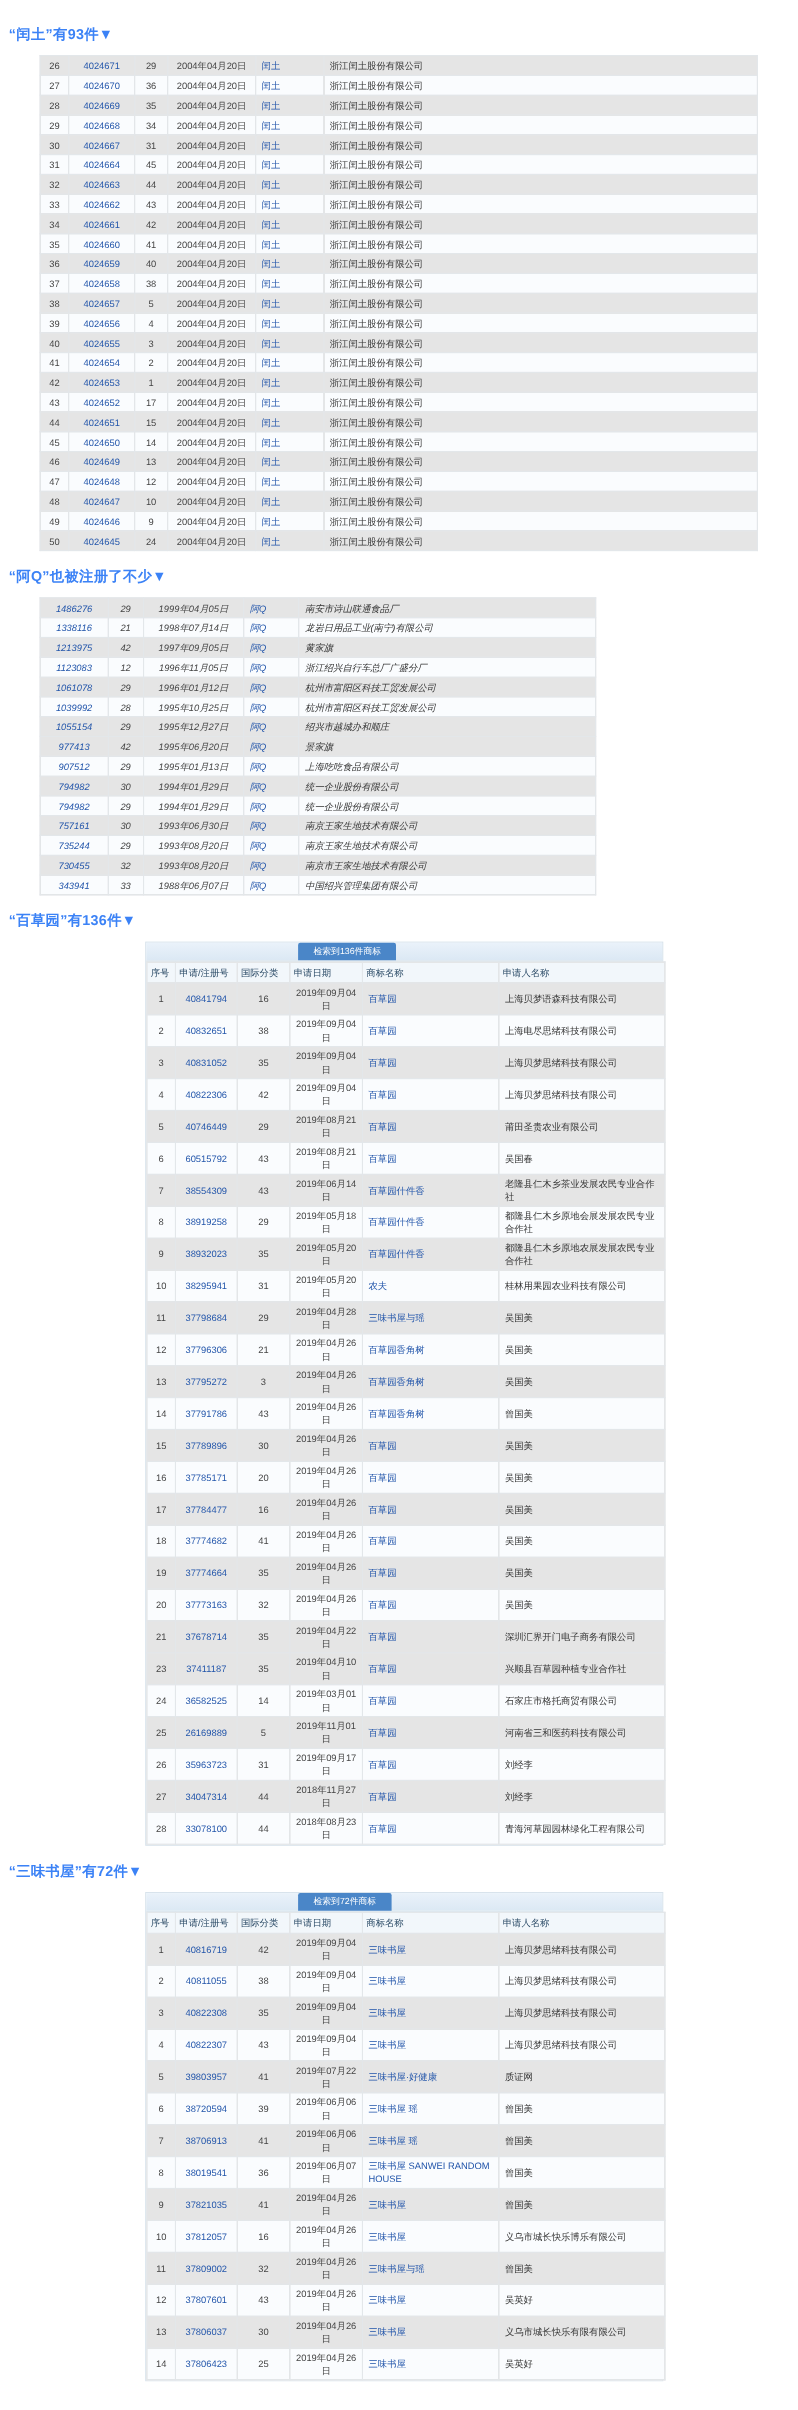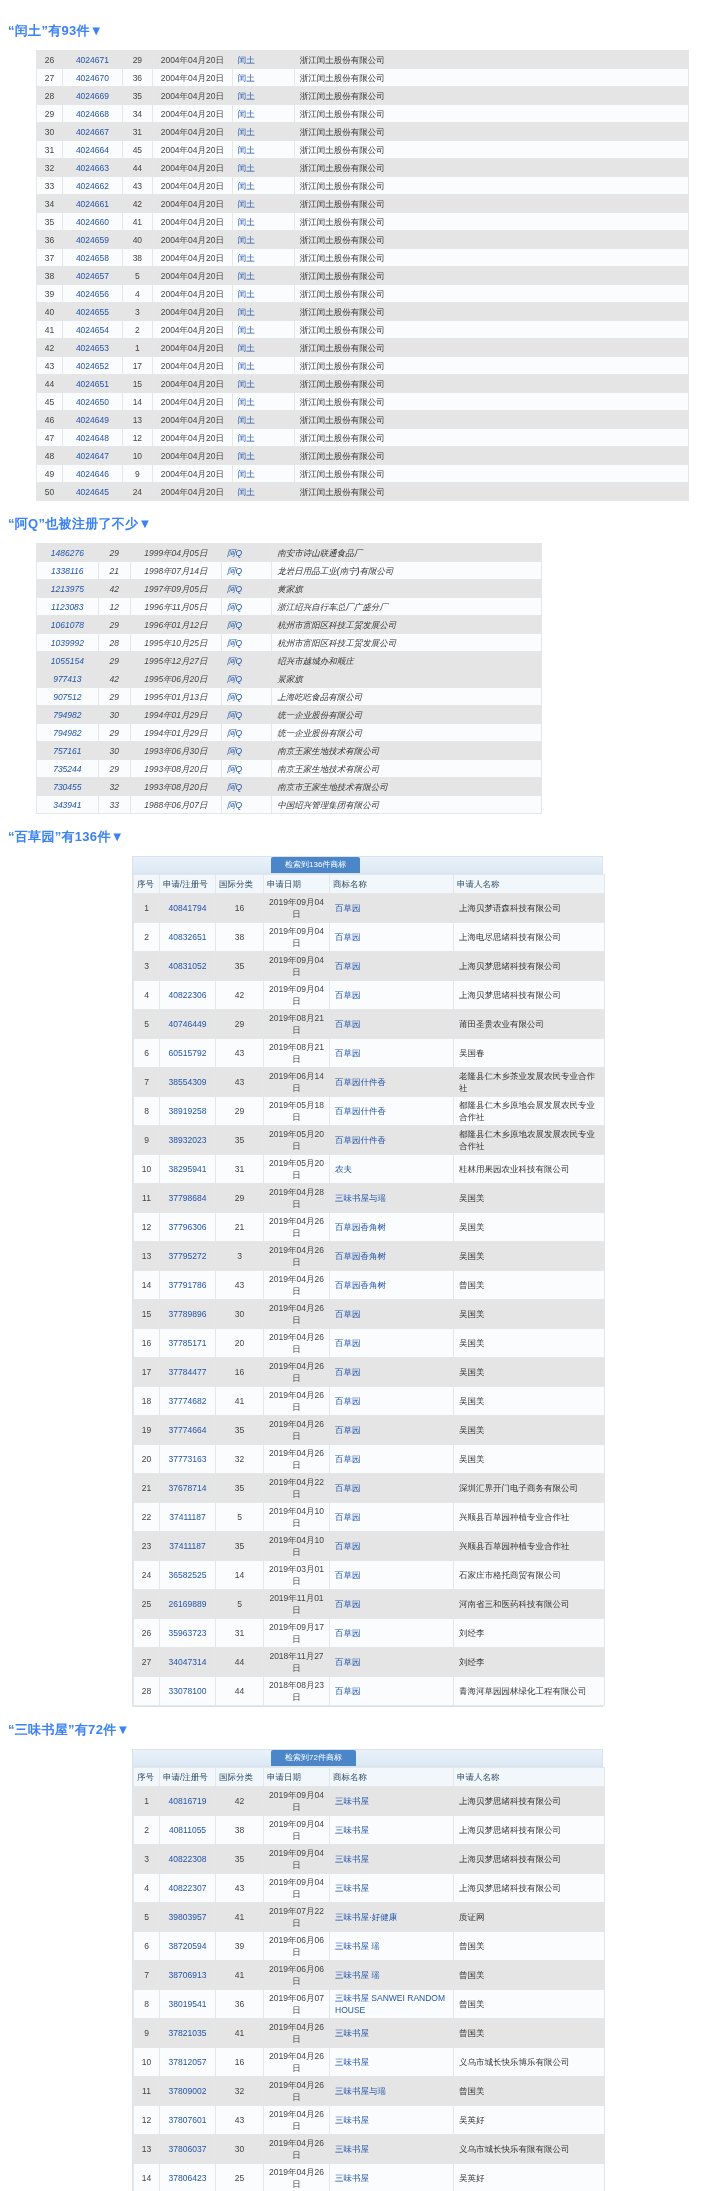--- a/index.html
+++ b/index.html
@@ -642,28 +642,20 @@
             <td class="c-appl two-line">吴国美</td>
           </tr>
           <tr>
             <td class="c-num">21</td>
             <td class="c-reg">37678714</td>
             <td class="c-cls">35</td>
             <td class="c-date">2019年04月22日</td>
             <td class="mark-cell two-line">百草园</td>
             <td class="c-appl two-line">深圳汇界开门电子商务有限公司</td>
           </tr>
-          <tr class="row-alt">
-            <td class="c-num">22</td>
-            <td class="c-reg">37411187</td>
-            <td class="c-cls">5</td>
-            <td class="c-date">2019年04月10日</td>
-            <td class="mark-cell two-line">百草园</td>
-            <td class="c-appl two-line">兴顺县百草园种植专业合作社</td>
-          </tr>
           <tr>
             <td class="c-num">23</td>
             <td class="c-reg">37411187</td>
             <td class="c-cls">35</td>
             <td class="c-date">2019年04月10日</td>
             <td class="mark-cell two-line">百草园</td>
             <td class="c-appl two-line">兴顺县百草园种植专业合作社</td>
           </tr>
           <tr class="row-alt">
             <td class="c-num">24</td>

